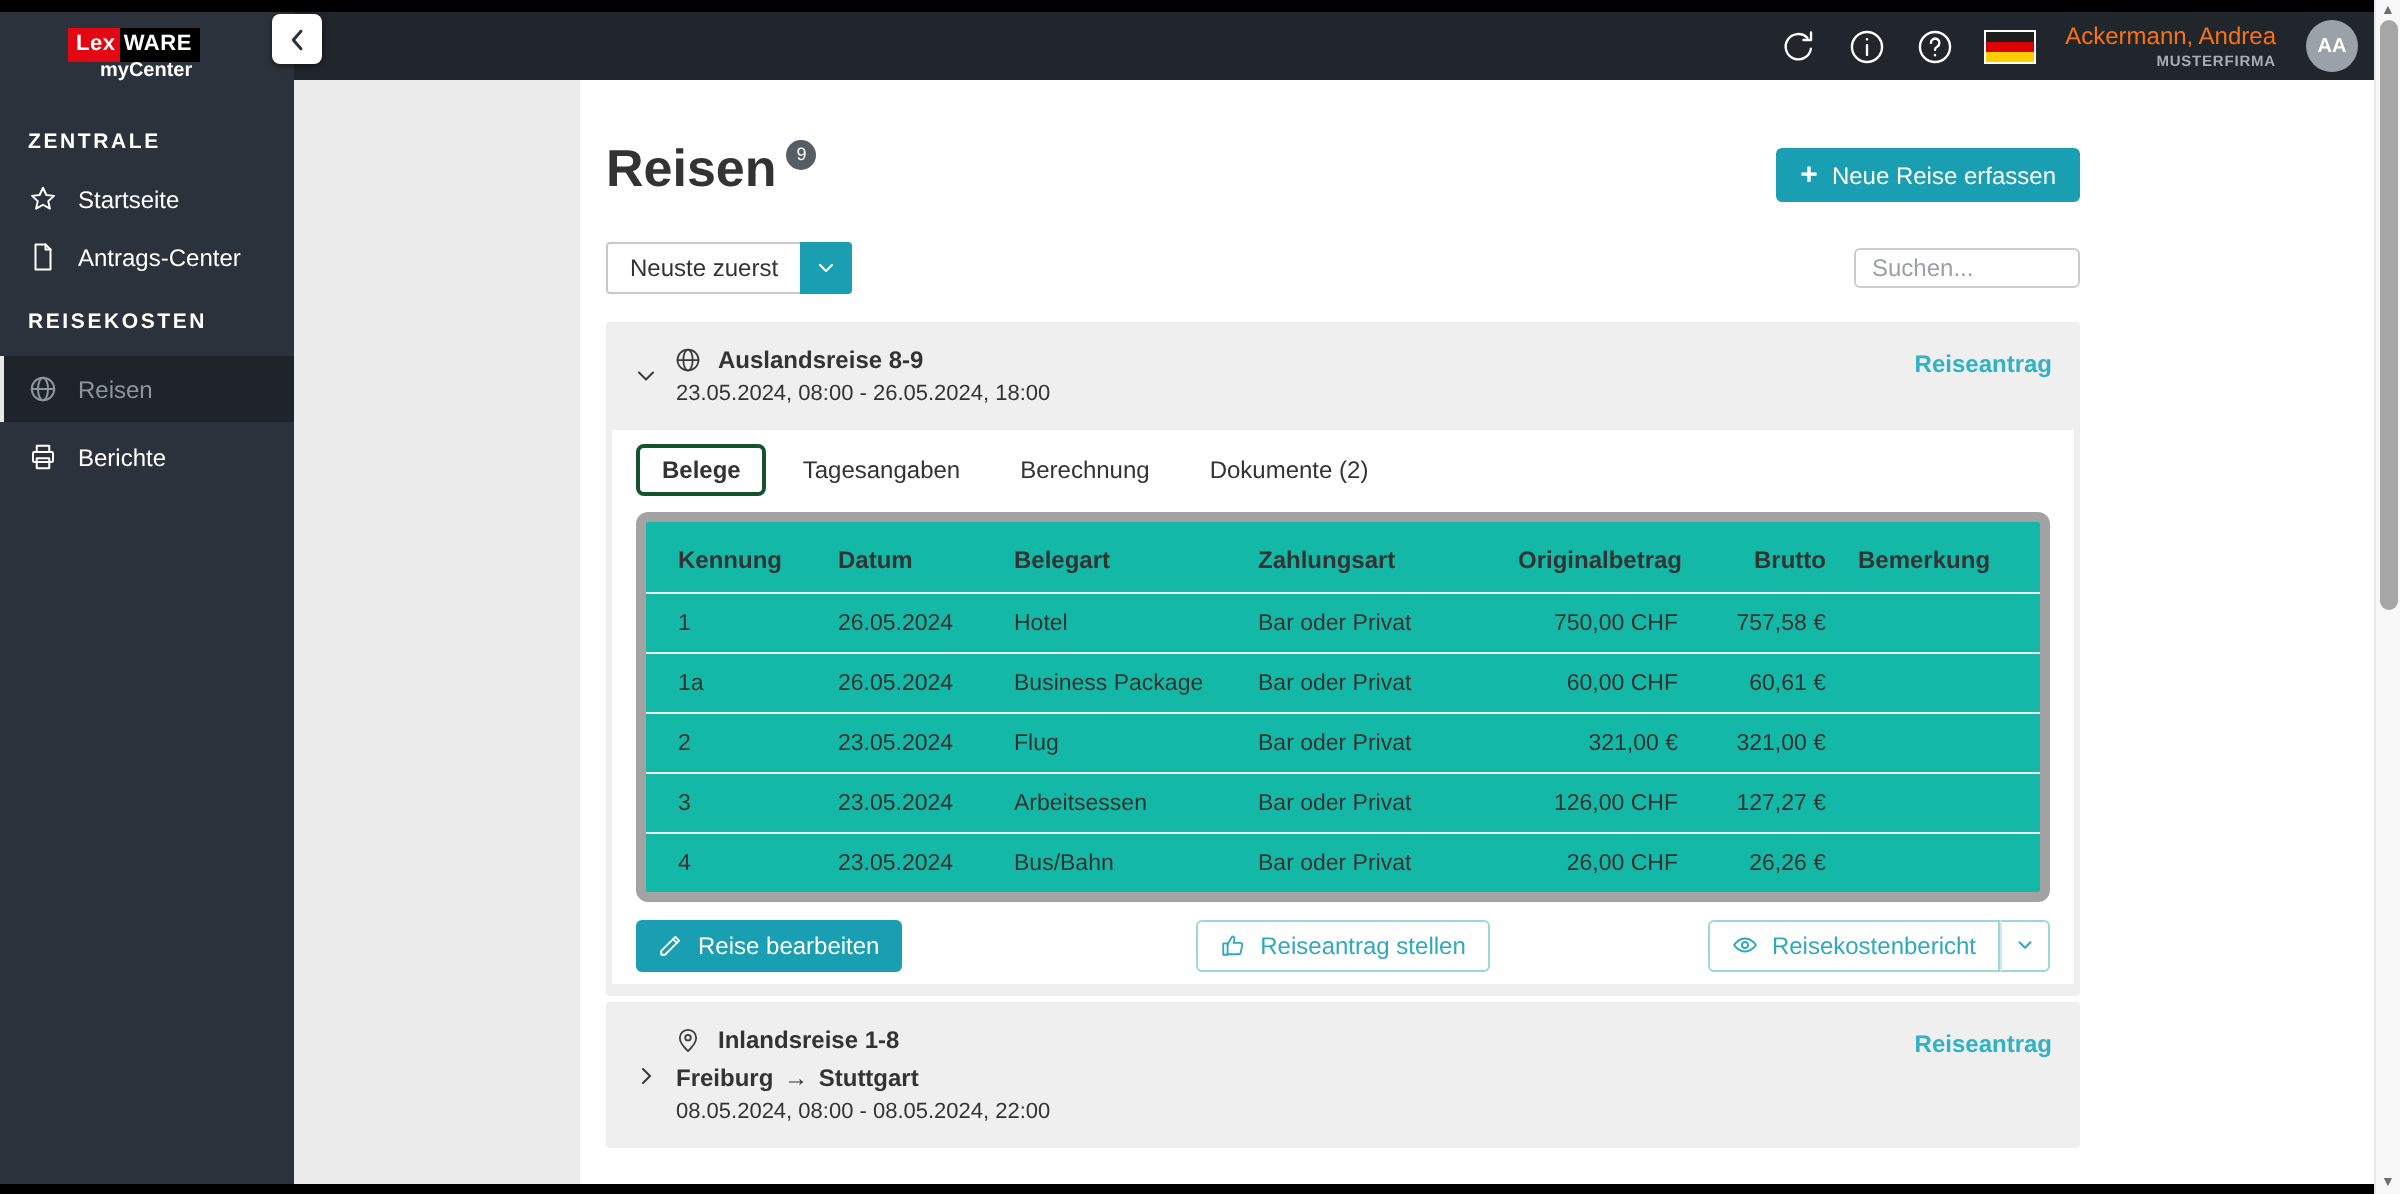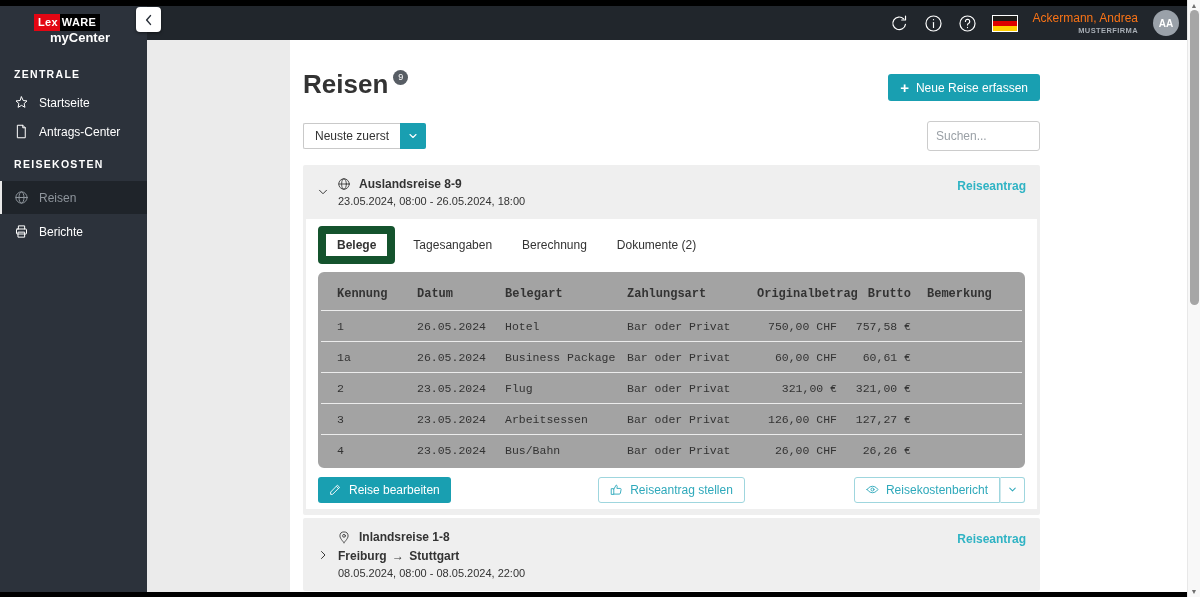--- a/index.html
+++ b/index.html
@@ -11,21 +11,21 @@
   
   .top-strip   { position:absolute; left:0; top:0;    width:1187px; height:6px; background:#000; }
   .bottom-strip{ position:absolute; left:0; top:592px; width:1187px; height:5px; background:#000; }
 
   
   .sidebar { position:absolute; left:0; top:6px; width:147px; height:586px; background:#2c323b; color:#fff; }
   .logo { padding:7px 0 0 34px; line-height:1; }
   .logo-top { display:inline-block; font-weight:bold; font-size:11px; letter-spacing:.3px; }
   .logo-lex  { background:#e30613; color:#fff; padding:2px 2px 3px 4px; }
   .logo-ware { background:#000;    color:#fff; padding:2px 4px 3px 2px; }
-  .logo-sub { font-weight:bold; font-size:13px; margin:2px 0 0 16px; color:#fff; }
+  .logo-sub { font-weight:bold; font-size:10px; margin:2px 0 0 16px; color:#fff; }
   .nav { margin-top:12px; }
   .nav-section { padding:12px 14px 8px; font-size:10.5px; font-weight:bold; letter-spacing:1.3px; color:#fff; }
   .nav-item { display:flex; align-items:center; gap:10px; padding:7px 14px; font-size:12px; color:#fff; cursor:pointer; }
   .nav-item svg { width:15px; height:15px; stroke:#fff; fill:none; stroke-width:1.6; stroke-linecap:round; stroke-linejoin:round; flex:none; }
   .nav-item.active { background:#1f242a; color:#8e959c; border-left:2px solid #e8e8e8; padding:9px 14px 9px 12px; margin:3px 0; }
   .nav-item.active svg { stroke:#8e959c; }
 
   
   .header { position:absolute; left:147px; top:6px; width:1040px; height:34px; background:#21262c;
             display:flex; align-items:center; justify-content:flex-end; gap:15px; padding-right:8px; }
@@ -53,43 +53,43 @@
   .btn-new { background:#199fb1; color:#fff; border:none; border-radius:3px; font-size:12px; padding:6px 12px;
              display:flex; align-items:center; gap:7px; margin-top:4px; cursor:pointer; }
   .btn-new .plus { font-size:15px; font-weight:bold; line-height:1; }
 
   .controls-row { display:flex; justify-content:space-between; align-items:center; width:737px; margin-top:20px; }
   .sort { display:flex; cursor:pointer; }
   .sort-value { background:#fff; border:1px solid #c9c9c9; border-right:none; border-radius:2px 0 0 2px;
                 font-size:12px; color:#333; padding:5px 11px; display:flex; align-items:center; }
   .sort-btn { width:26px; background:#199fb1; border-radius:0 2px 2px 0; display:flex; align-items:center; justify-content:center; }
   .sort-btn svg { width:12px; height:12px; stroke:#fff; fill:none; stroke-width:2.2; stroke-linecap:round; stroke-linejoin:round; }
-  .search-input { width:113px; height:30px; border:1px solid #ccc; border-radius:3px; font-size:12px; padding:0 8px;
+  .search-input { width:113px; height:20px; border:1px solid #ccc; border-radius:3px; font-size:12px; padding:0 8px;
                   color:#333; font-family:"Liberation Sans",sans-serif; }
   .search-input::placeholder { color:#9aa0a6; }
 
   
   .card { width:737px; background:#efefef; border-radius:2px; margin-top:14px; }
   .card-head { display:flex; align-items:flex-start; padding:12px 14px 12px 6px; cursor:pointer; }
   .chev-btn { width:28px; align-self:center; display:flex; align-items:center; justify-content:center; }
   .chev-btn svg { width:12px; height:12px; stroke:#3a3a3a; fill:none; stroke-width:2; stroke-linecap:round; stroke-linejoin:round; }
   .trip-info { flex:1; }
   .trip-line1 { display:flex; align-items:center; gap:8px; font-size:12px; font-weight:bold; color:#333; }
   .trip-line1 svg { width:14px; height:14px; stroke:#3a3a3a; fill:none; stroke-width:1.5; stroke-linecap:round; stroke-linejoin:round; }
   .trip-route { font-size:12px; font-weight:bold; margin-top:5px; padding-left:1px; }
   .trip-route .arrow { font-weight:normal; font-size:12px; padding:0 2px; }
   .trip-dates { font-size:11px; font-weight:normal; margin-top:4px; padding-left:1px; }
   .trip-link { color:#2fb3c4; font-size:12px; font-weight:bold; text-decoration:none; margin-top:2px; cursor:pointer; }
 
   .card-body { background:#fff; margin:0 3px; padding:7px 12px 6px 12px; }
   .tabs { display:flex; align-items:center; gap:6px; }
   .tab { font-size:12px; color:#333; padding:5px 12px; cursor:pointer; }
-  .tab.active { border:8px solid #14532d; border-radius:4px; font-weight:bold; padding:4px 11px; background:#fff; }
-
-  .tbl { border:3px solid #a3a3a3; border-radius:6px; background:#a3a3a3; overflow:hidden; margin-top:8px;font-family:Liberation Mono, monospace; }
+  .tab.active { border:2px solid #14532d; border-radius:4px; font-weight:bold; padding:4px 11px; background:#fff; }
+
+  .tbl { border:5px solid #a3a3a3; border-radius:6px; background:#14b8a6; overflow:hidden; margin-top:8px; }
   .trow { display:grid; grid-template-columns:80px 88px 122px 130px 80px 74px 1fr; align-items:center;
           padding:8.5px 16px; font-size:11.5px; color:#333; }
   .trow.head { font-weight:bold; font-size:12px; padding:12px 16px 9px; }
   .trow + .trow { border-top:1px solid #ececec; }
   .trow { cursor:pointer; } .trow.head { cursor:default; }
   .c-right { text-align:right; }
   .c-bem { padding-left:16px; }
 
   .actions { display:flex; align-items:center; margin-top:8px; height:27px; }
   .actions .zone { flex:1; display:flex; }

